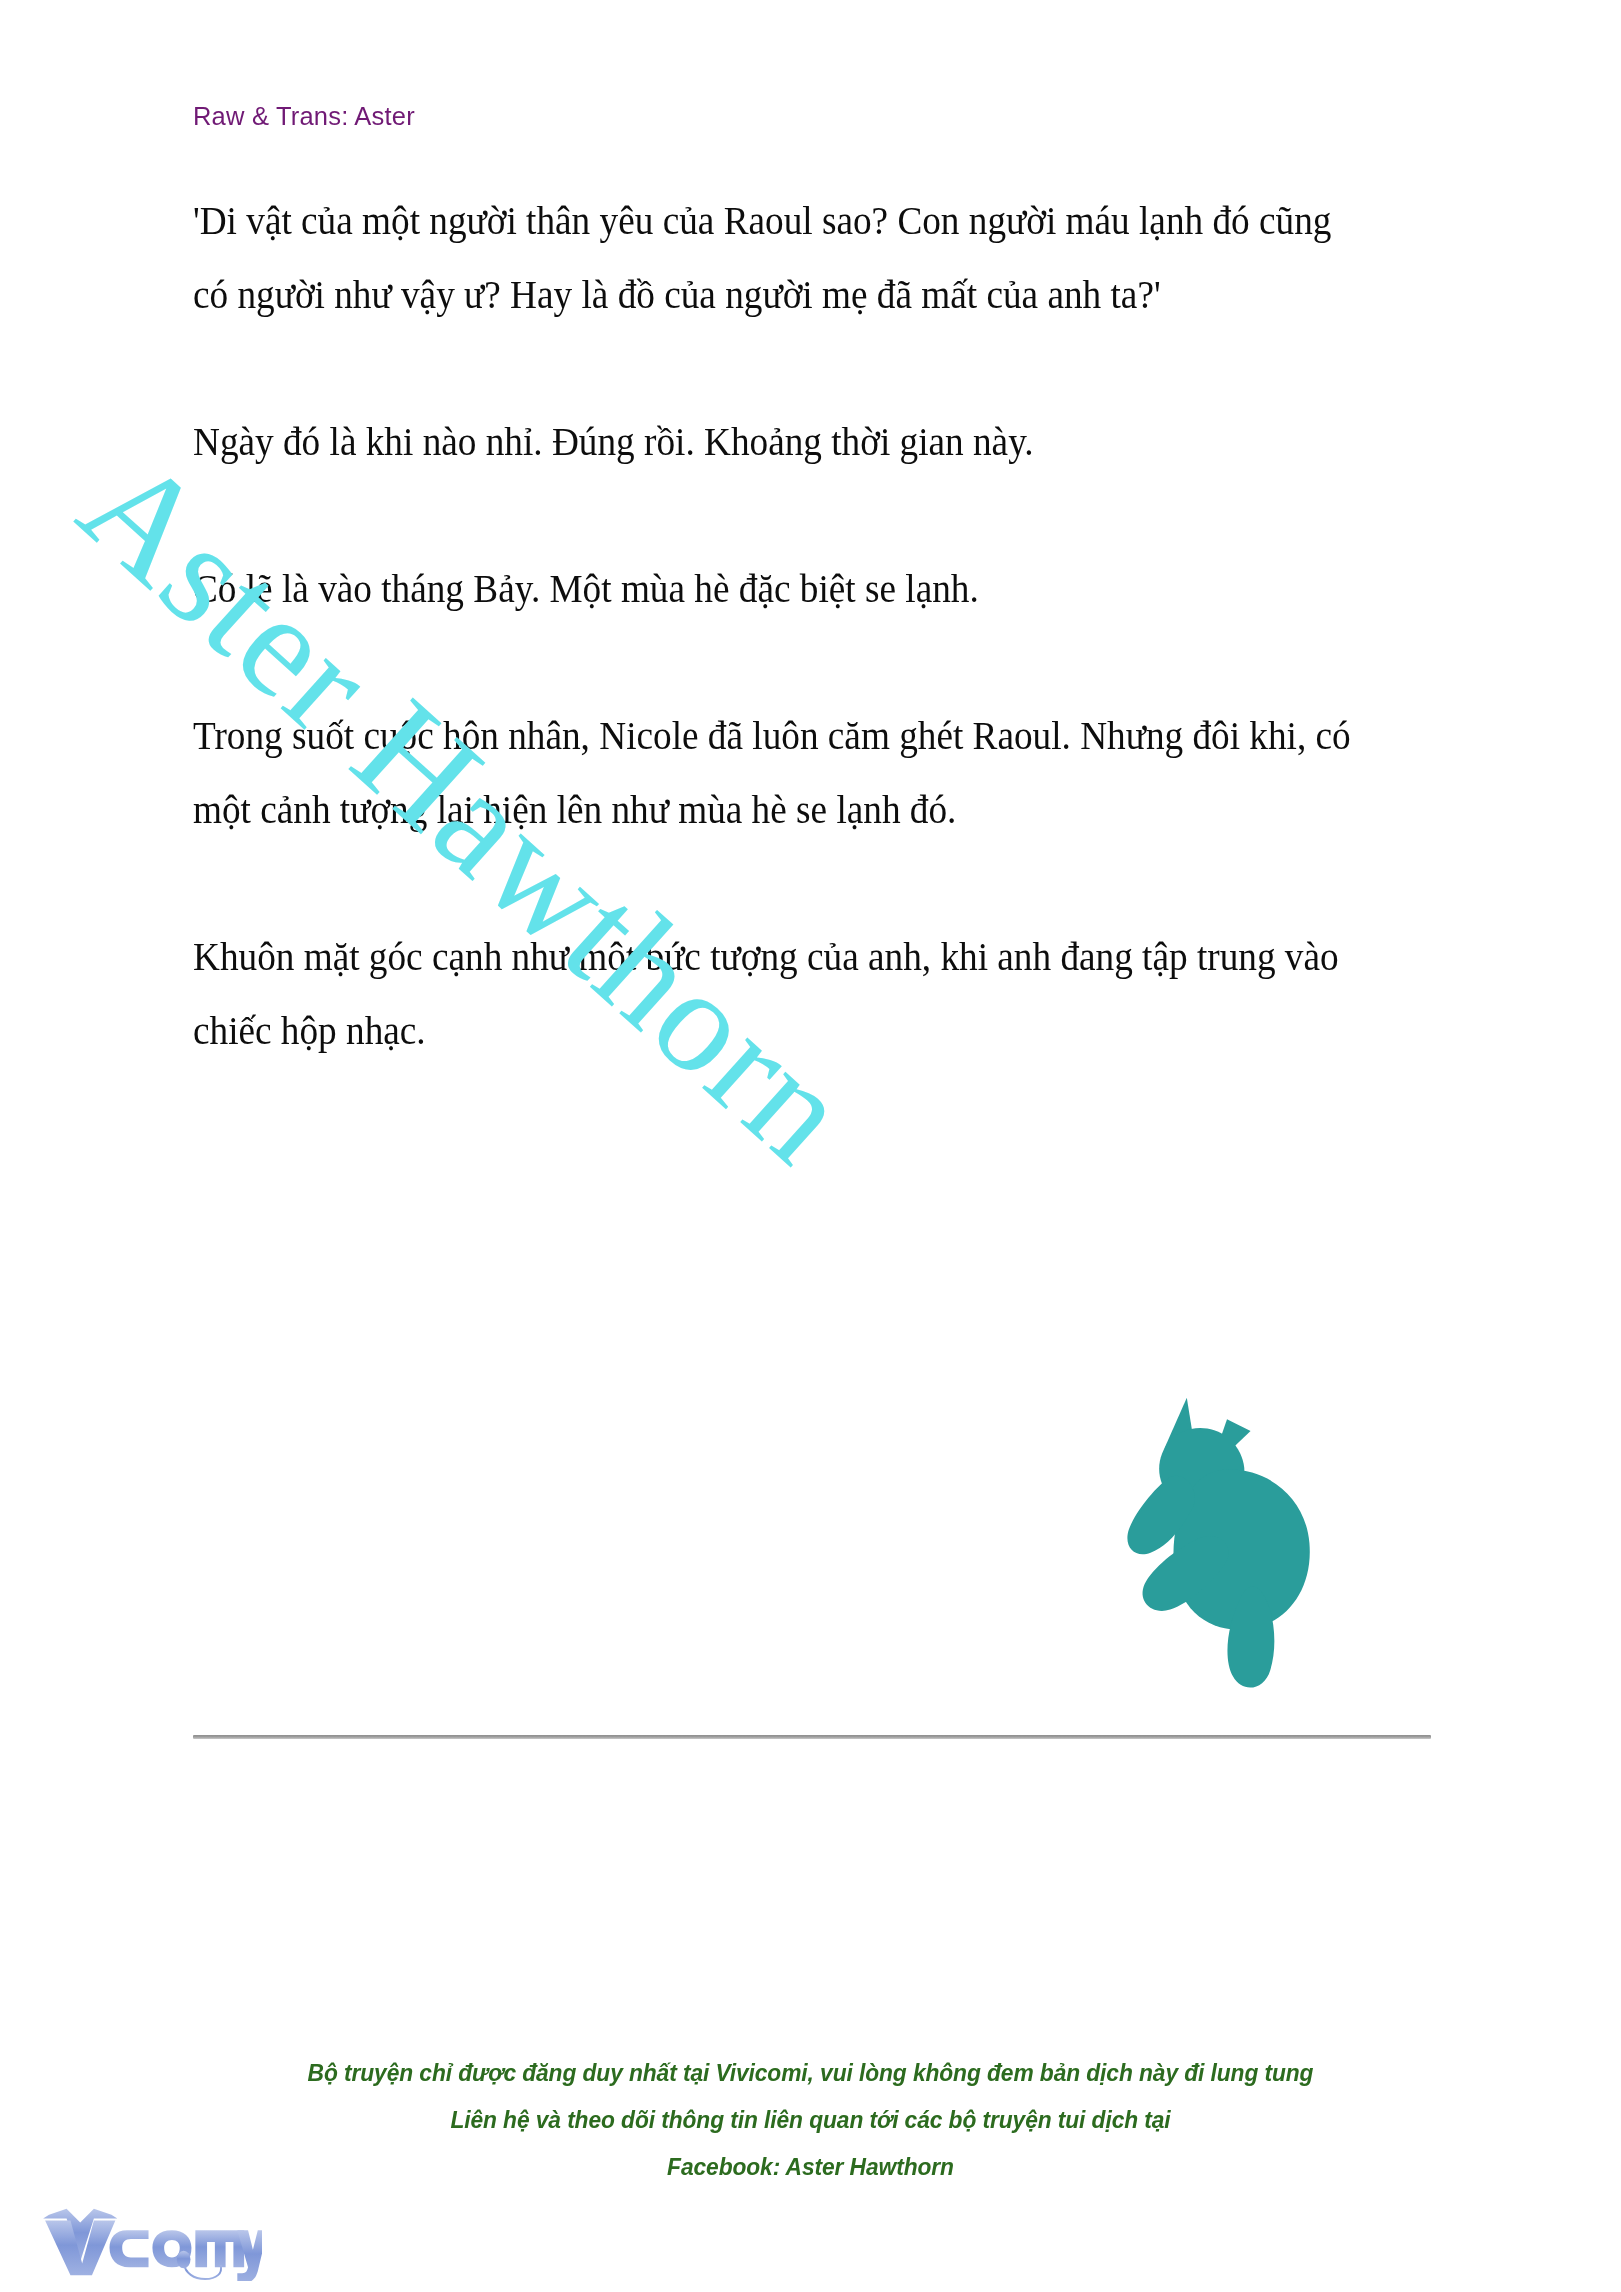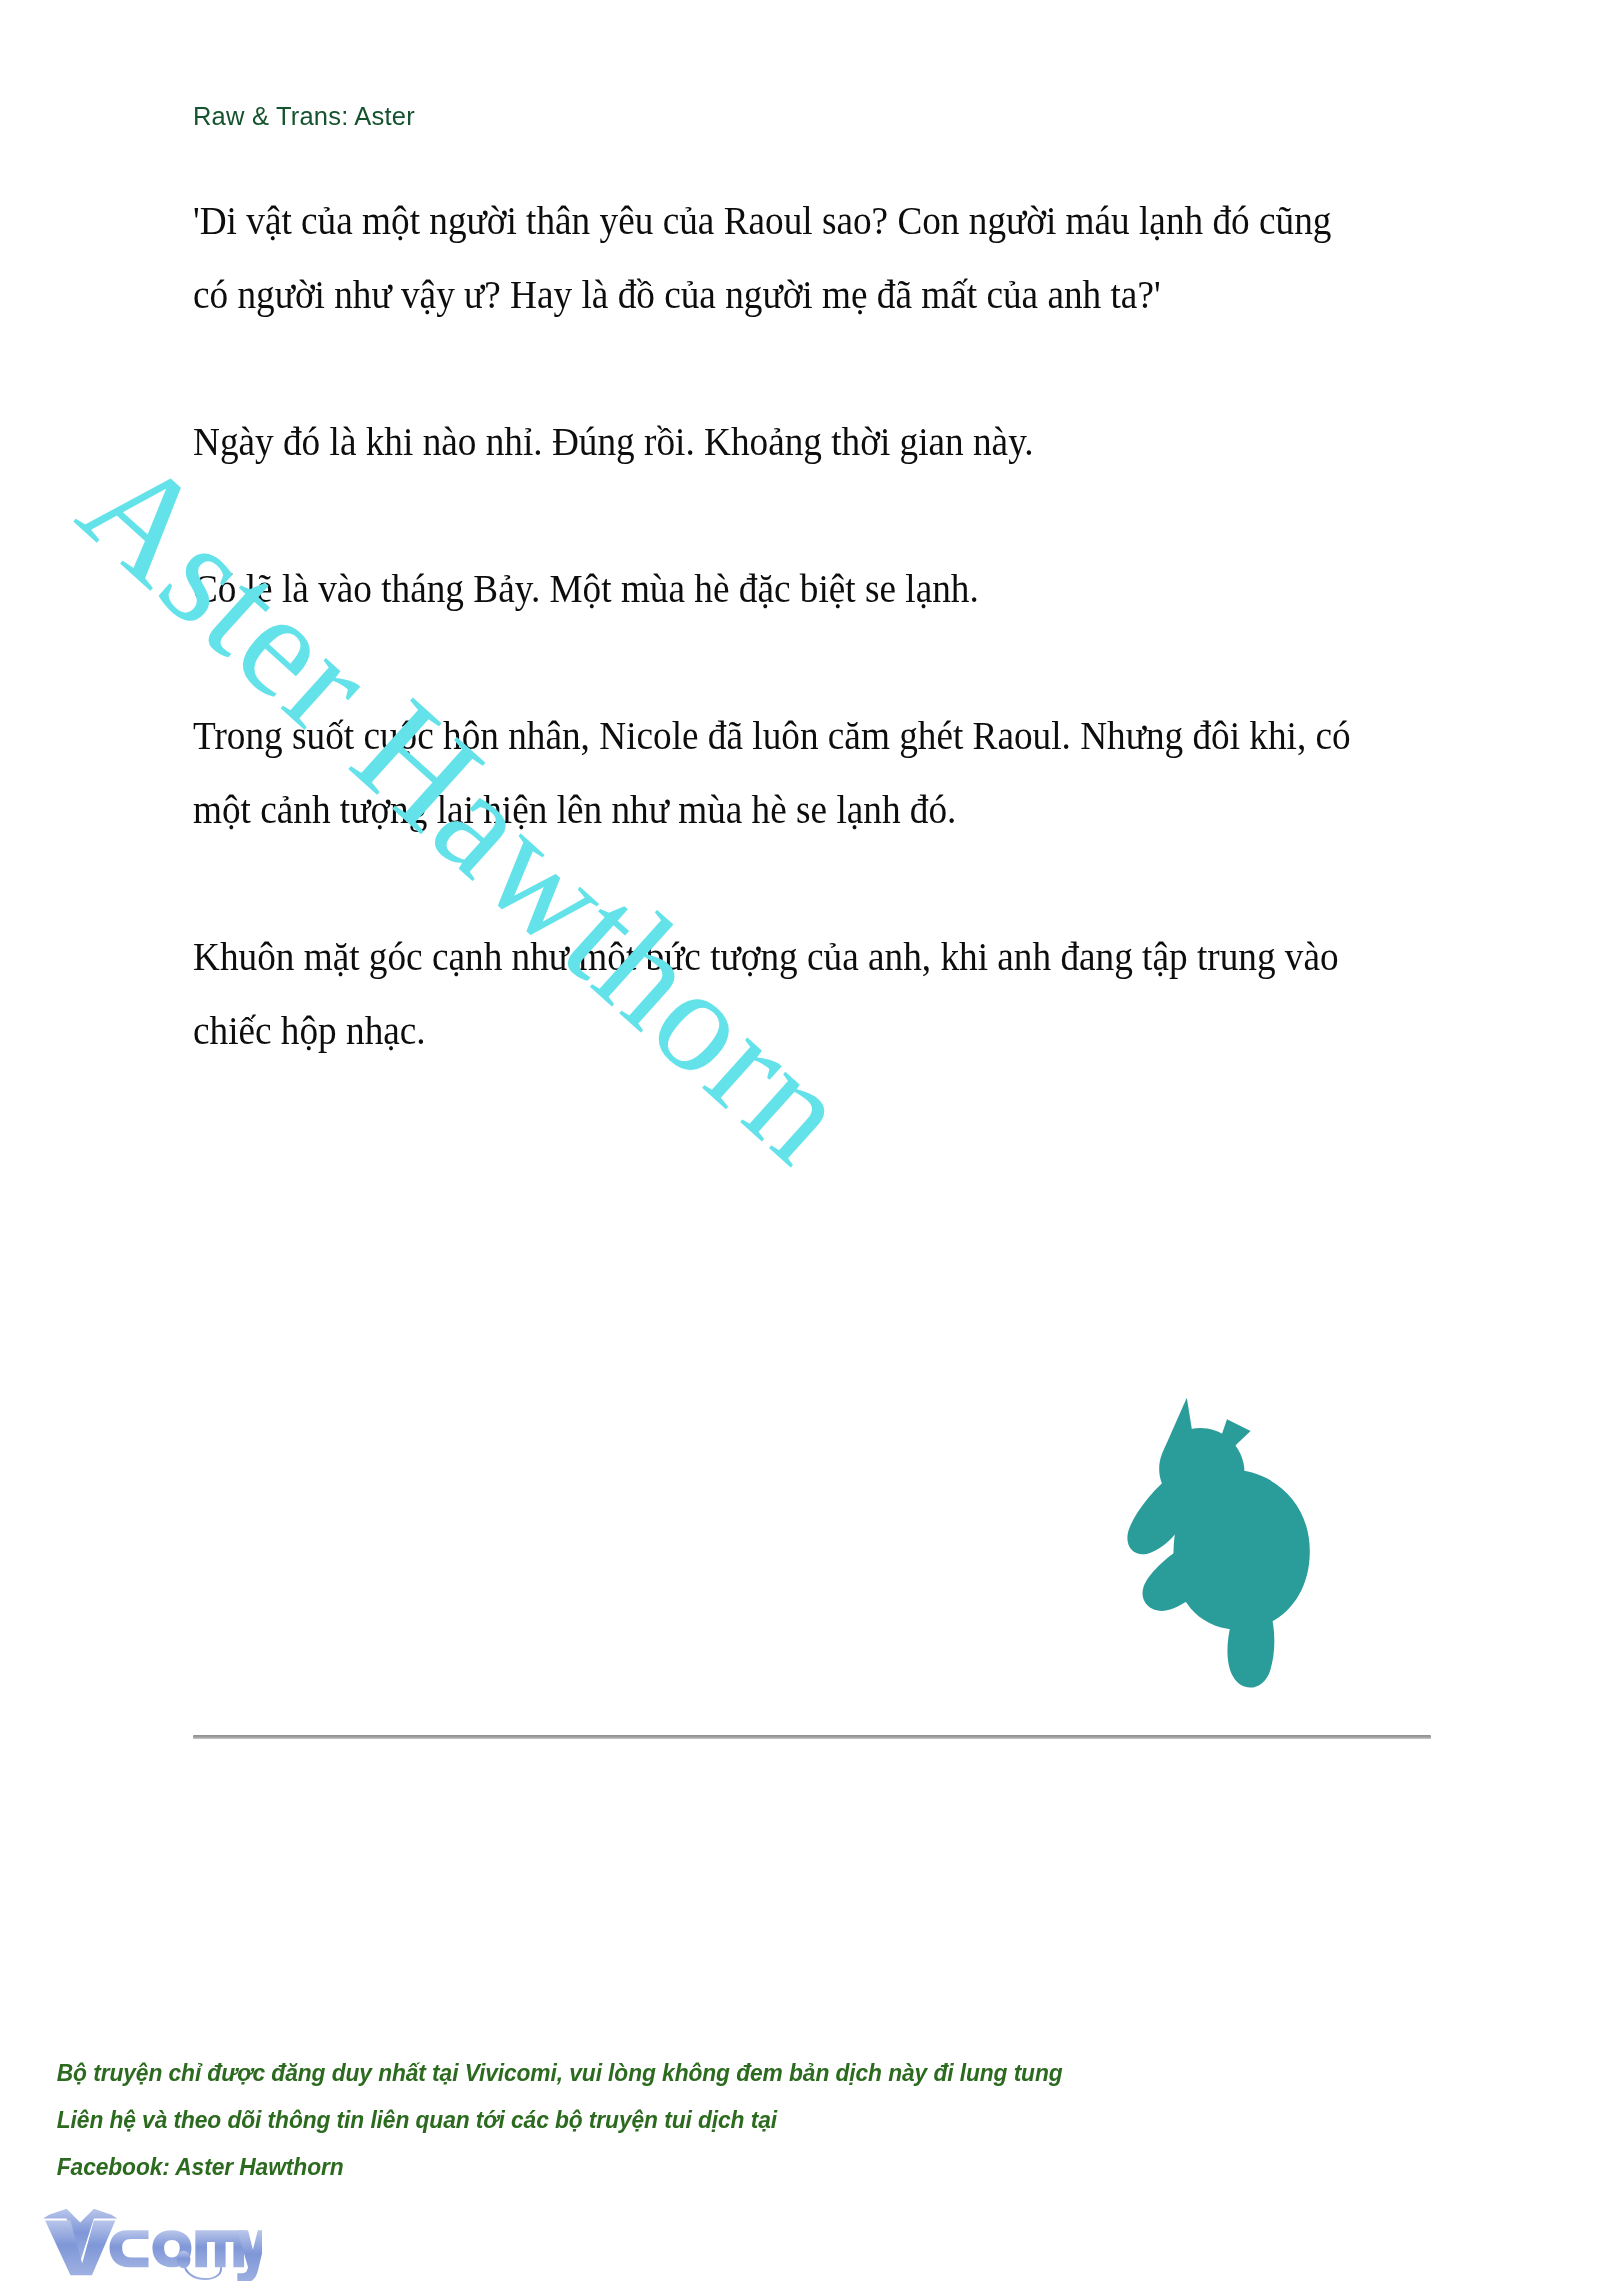--- a/index.html
+++ b/index.html
@@ -18,21 +18,21 @@
   }
 
   
   .doc-header {
     position: absolute;
     left: 193px;
     top: 101px;
     font-family: "Liberation Sans", "DejaVu Sans", sans-serif;
     font-size: 25.5px;
     line-height: 1.2;
-    color: #14532d;
+    color: #701a75;
     letter-spacing: 0.2px;
     white-space: nowrap;
   }
 
   
   .body-col {
     position: absolute;
     left: 193px;
     top: 184px;
     width: 1215px;
@@ -98,20 +98,21 @@
     background: linear-gradient(to bottom, #8f8f8f 0%, #9c9c9c 45%, #c9c9c9 100%);
     border-radius: 1px;
   }
 
   
   .footer-notes {
     position: absolute;
     left: 0;
     top: 2049px;
     width: 1621px;
+    text-align: center;
   }
   .footer-line {
     font-family: "Liberation Sans", "DejaVu Sans", sans-serif;
     font-weight: bold;
     font-style: italic;
     font-size: 24.5px;
     line-height: 47px;
     color: #2c6b1f;
     transform: scaleX(0.93);
     letter-spacing: -0.1px;

